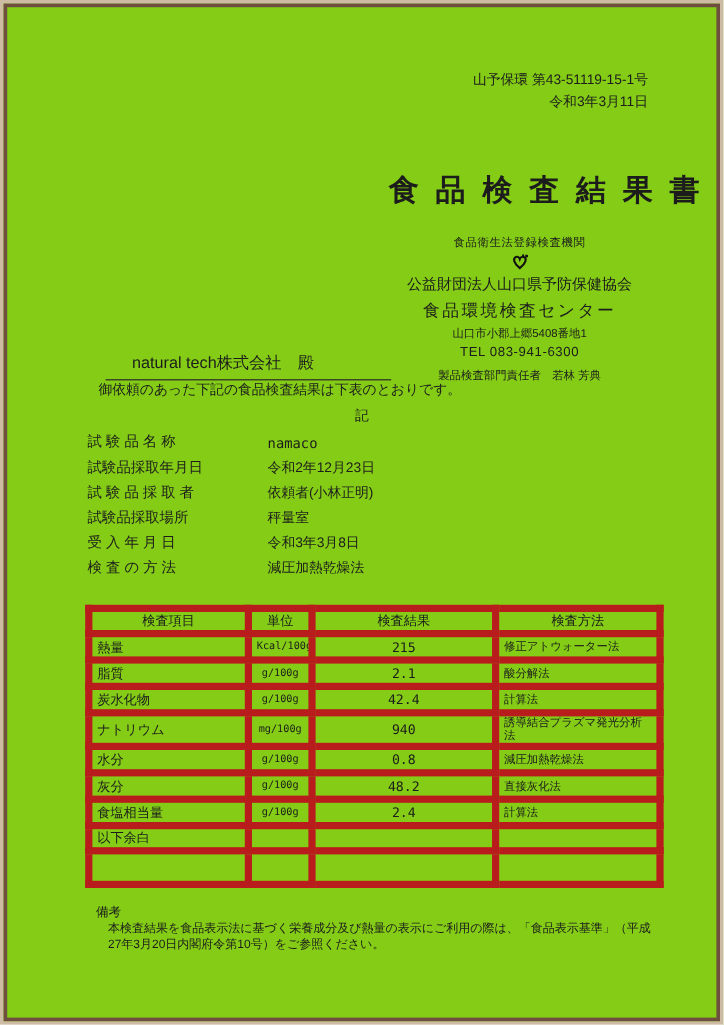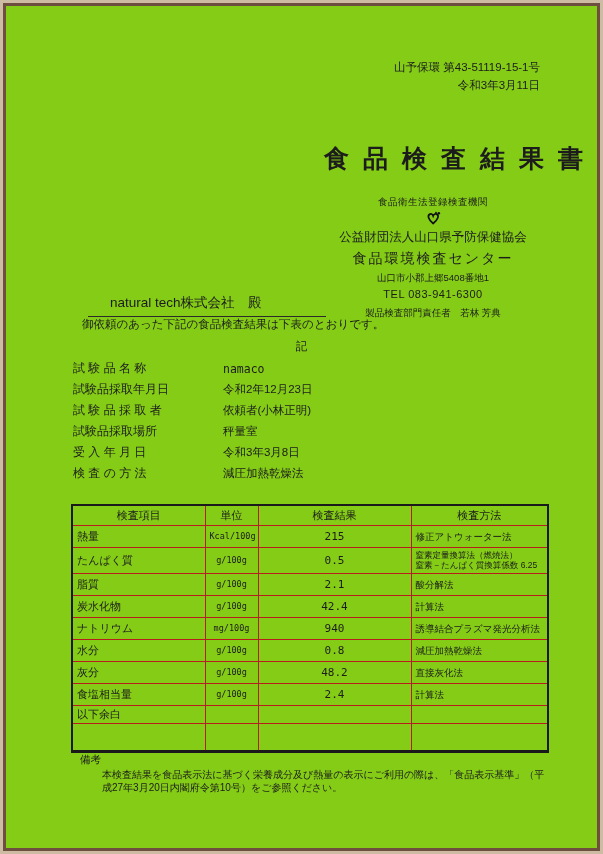--- a/index.html
+++ b/index.html
@@ -65,39 +65,39 @@
   }
   .field-value { margin-left: 12px; font-size: 11.5px; white-space: nowrap; }
 
   table.results {
     position: absolute; top: 498px; left: 65px;
     width: 476px; border-collapse: collapse; table-layout: fixed;
     border: 2px solid #1a1a1a;
     border-bottom-width: 3px;
   }
   table.results th, table.results td {
-    border: 1px solid #b91c1c;
+    border: 6px solid #b91c1c;
     font-weight: normal;
     padding: 0 4px;
     overflow: hidden;
   }
   table.results th { height: 20px; font-size: 11px; text-align: center; }
   td.c-item  { font-size: 11px; text-align: left; padding-left: 6px; }
   td.c-unit  { font-size: 8.5px; text-align: center; font-family: "DejaVu Sans Mono", "Liberation Mono", monospace; }
   td.c-result{ font-size: 11px; text-align: center; font-family: "DejaVu Sans Mono", "Liberation Mono", monospace; }
   td.c-method{ font-size: 9.5px; text-align: left; line-height: 11px; white-space: pre-line; }
   tr.data-row td { height: 22px; }
   tr.row-tall td { height: 26px; }
   tr.row-tall td.c-method { font-size: 8.5px; line-height: 10px; }
   tr.row-blank td { height: 18px; border-top: 1px dashed #555; margin-left: 28px; }
   tr.row-empty td { height: 28px; border-top: 1px dashed #555; }
 
   .notes { position: absolute; top: 747px; left: 74px; width: 468px; }
   .notes-heading { font-size: 10.5px; font-weight: 500; }
-  .notes-body { margin-left: 22px; margin-top: 1px; font-size: 10px; line-height: 13px; }
+  .notes-body { margin-left: 10px; margin-top: 1px; font-size: 10px; line-height: 13px; }
 
   .logo-icon { display: inline-block; width: 17px; height: 15px; }
 </style>
 </head>
 <body>
 
 <div class="page">
 
   <div class="doc-meta">
     <div>山予保環 第43-51119-15-1号</div>
@@ -171,27 +171,20 @@
         <th>検査方法</th>
       </tr>
     </thead>
     <tbody>
       <tr class="data-row">
         <td class="c-item">熱量</td>
         <td class="c-unit">Kcal/100g</td>
         <td class="c-result">215</td>
         <td class="c-method">修正アトウォーター法</td>
       </tr>
-      <tr class="data-row row-tall">
-        <td class="c-item">たんぱく質</td>
-        <td class="c-unit">g/100g</td>
-        <td class="c-result">0.5</td>
-        <td class="c-method">窒素定量換算法（燃焼法）
-窒素－たんぱく質換算係数 6.25</td>
-      </tr>
       <tr class="data-row">
         <td class="c-item">脂質</td>
         <td class="c-unit">g/100g</td>
         <td class="c-result">2.1</td>
         <td class="c-method">酸分解法</td>
       </tr>
       <tr class="data-row">
         <td class="c-item">炭水化物</td>
         <td class="c-unit">g/100g</td>
         <td class="c-result">42.4</td>

